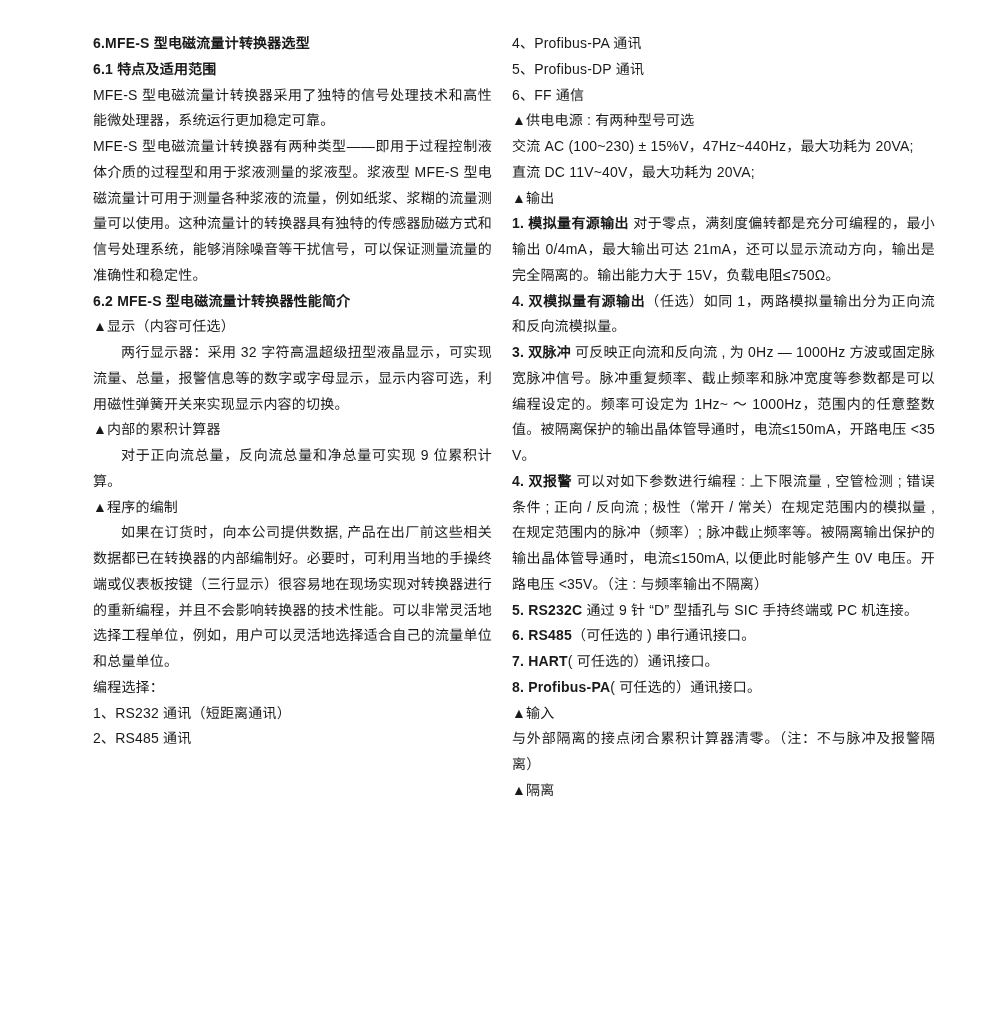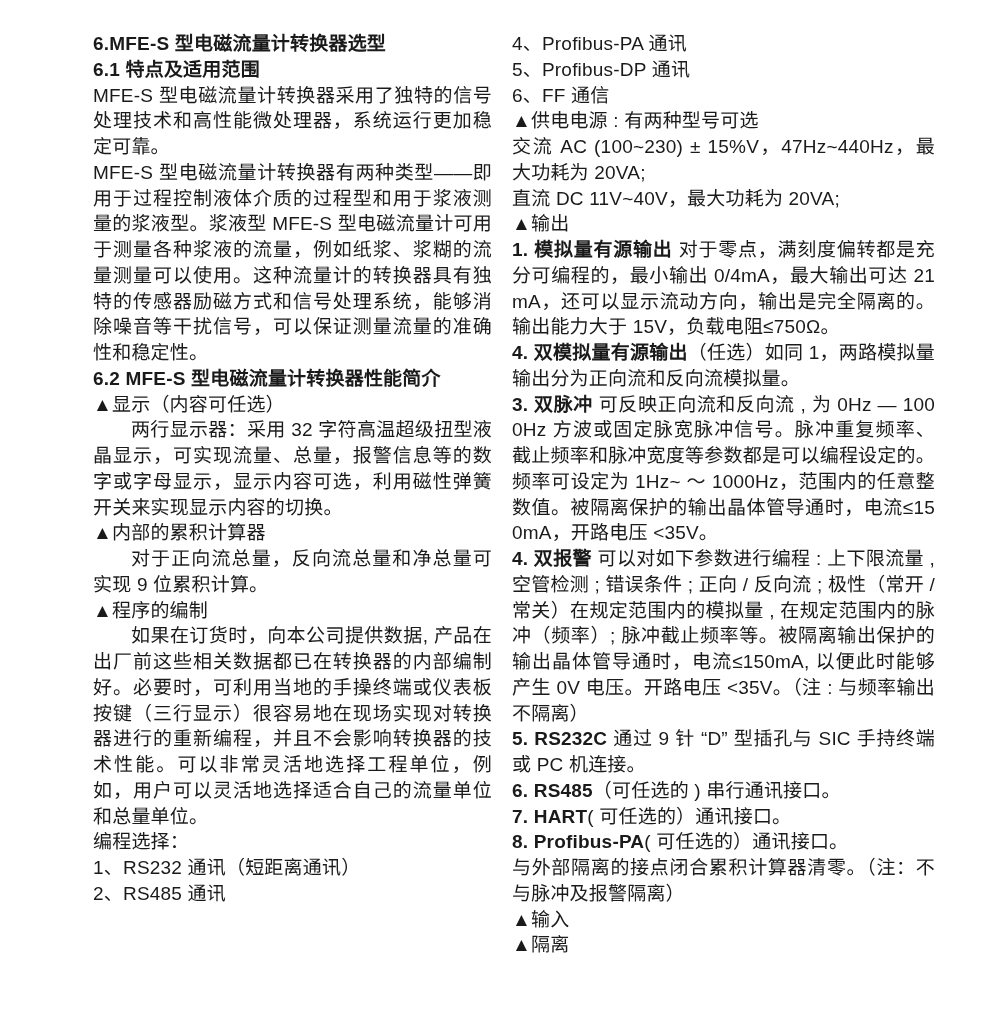--- a/index.html
+++ b/index.html
@@ -26,21 +26,21 @@
     align-items: flex-start;
   }
   .col {
     flex: 0 0 auto;
   }
   .col-left  { width: 399px; }
   .col-right { width: 423px; }
   .col p, .col h2 {
     margin: 0;
     padding: 0;
-    font-size: 19px;
+    font-size: 14px;
     line-height: 25.75px;
     font-weight: 400;
     text-align: justify;
     letter-spacing: 0.2px;
     word-break: break-all;
   }
   .col h2 {
     font-weight: 700;
     text-align: left;
   }
@@ -77,18 +77,18 @@
         <p><span>直流 DC 11V~40V，最大功耗为 20VA;</span></p>
         <p><span>▲输出</span></p>
         <p><span class="bold">1. 模拟量有源输出</span><span> 对于零点，满刻度偏转都是充分可编程的，最小输出 0/4mA，最大输出可达 21mA，还可以显示流动方向，输出是完全隔离的。输出能力大于 15V，负载电阻≤750Ω。</span></p>
         <p><span class="bold">4. 双模拟量有源输出</span><span>（任选）如同 1，两路模拟量输出分为正向流和反向流模拟量。</span></p>
         <p><span class="bold">3. 双脉冲</span><span> 可反映正向流和反向流 , 为 0Hz — 1000Hz 方波或固定脉宽脉冲信号。脉冲重复频率、截止频率和脉冲宽度等参数都是可以编程设定的。频率可设定为 1Hz~ ～ 1000Hz，范围内的任意整数值。被隔离保护的输出晶体管导通时，电流≤150mA，开路电压 &lt;35V。</span></p>
         <p><span class="bold">4. 双报警</span><span> 可以对如下参数进行编程 : 上下限流量 , 空管检测 ; 错误条件 ; 正向 / 反向流 ; 极性（常开 / 常关）在规定范围内的模拟量 , 在规定范围内的脉冲（频率）; 脉冲截止频率等。被隔离输出保护的输出晶体管导通时，电流≤150mA, 以便此时能够产生 0V 电压。开路电压 &lt;35V。（注 : 与频率输出不隔离）</span></p>
         <p><span class="bold">5. RS232C</span><span> 通过 9 针 “D” 型插孔与 SIC 手持终端或 PC 机连接。</span></p>
         <p><span class="bold">6. RS485</span><span>（可任选的 ) 串行通讯接口。</span></p>
         <p><span class="bold">7. HART</span><span>( 可任选的）通讯接口。</span></p>
         <p><span class="bold">8. Profibus-PA</span><span>( 可任选的）通讯接口。</span></p>
+        <p><span>▲输入</span></p>
         <p><span>与外部隔离的接点闭合累积计算器清零。（注：不与脉冲及报警隔离）</span></p>
-        <p><span>▲输入</span></p>
         <p><span>▲隔离</span></p>
       </div>
   </div>
 </div>
 
 </body></html>

